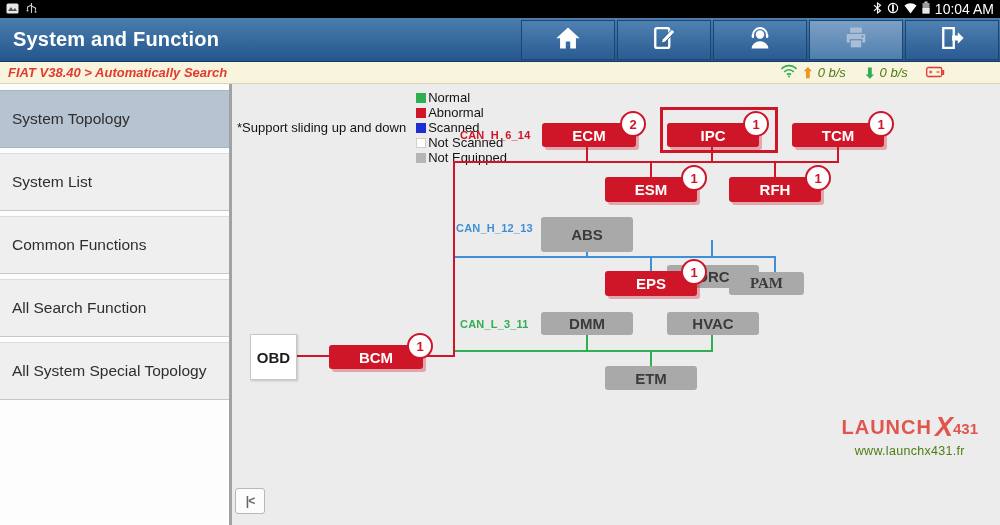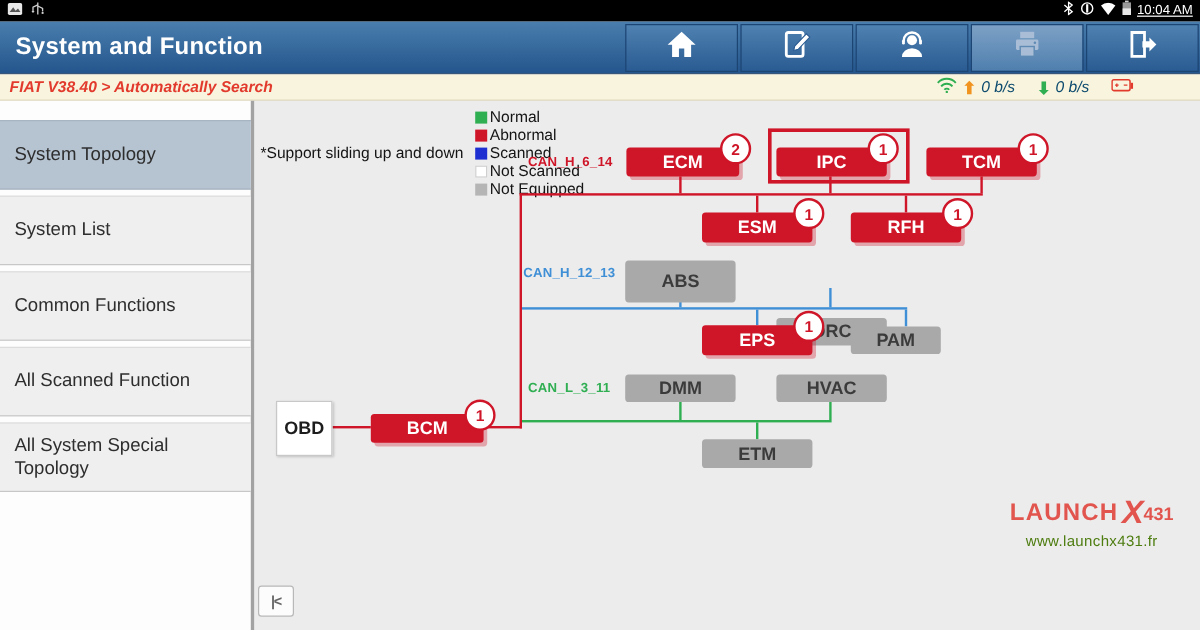--- a/index.html
+++ b/index.html
@@ -2,42 +2,42 @@
 <html><head>
 <meta charset="utf-8">
 <style>
   * { margin:0; padding:0; box-sizing:border-box; }
   html,body { width:1000px; height:525px; font-family:"Liberation Sans", sans-serif; background:#ececec; overflow:hidden; }
 
   
   .status-bar { height:18px; background:#000; display:flex; align-items:center; padding:0 6px; }
   .sb-left { display:flex; align-items:center; gap:7px; }
   .sb-right { margin-left:auto; display:flex; align-items:center; gap:5px; }
-  .sb-time { color:#fff; font-size:11px;text-decoration:underline; }
+  .sb-time { color:#fff; font-size:14px; }
 
   
   .header { height:44px; background:linear-gradient(#4a7eae,#24558c); display:flex; align-items:center; border-bottom:1px solid #16395f; }
   .header-title { color:#fff; font-size:20px; font-weight:bold; padding-left:13px; letter-spacing:.2px; }
   .header-buttons { margin-left:auto; display:flex; height:40px; margin-right:1px; }
   .hbtn { width:94px; height:40px; margin-left:2px; display:flex; align-items:center; justify-content:center;
           background:linear-gradient(#4f81b1,#2a5b92); border:1px solid #1d4574; cursor:pointer; }
   .hbtn.pressed { background:linear-gradient(#7da1c5,#4f7fae); }
 
   
   .breadcrumb { height:22px; background:#f8f4dd; border-bottom:1px solid #d9d4b8; display:flex; align-items:center; padding:0 10px 0 8px; }
   .crumb-path { color:#e23b2e; font-size:13px; font-style:italic; font-weight:bold; }
   .crumb-right { margin-left:auto; display:flex; align-items:center; gap:4px; }
-  .crumb-right .metric { color:#0c4a6e; font-size:13px; font-style:italic; margin-right:14px; }
+  .crumb-right .metric { color:#4d7c0f; font-size:13px; font-style:italic; margin-right:14px; }
   .crumb-right .metric.last { margin-right:0;margin-top:36px; }
   .arrow-up { color:#f0941f; font-size:14px; font-weight:bold; line-height:1; }
   .arrow-down { color:#2fae52; font-size:14px; font-weight:bold; line-height:1; }
 
   
   .content { display:flex; height:441px; }
-  .sidebar { width:212px; background:#fdfdfd; border-right:3px solid #a2a2a2; padding-top:16px; }
+  .sidebar { width:232px; background:#fdfdfd; border-right:3px solid #a2a2a2; padding-top:6px; }
   .side-item { height:58px; margin-bottom:5px; background:#efeff0; border-top:1px solid #dcdcdc; border-bottom:1px solid #c7c7c7;
                display:flex; align-items:center; padding:0 12px; font-size:15.5px; color:#2e2e2e; line-height:1.25; cursor:pointer; }
   .side-item.selected { background:#b6c3d0; border-color:#a7b4c1; }
 
   .main { position:relative; flex:1; background:#ececec; }
 
   
   .legend { position:absolute; top:6px; left:5px; display:flex; align-items:center; font-size:13px; color:#141414; white-space:nowrap; }
   .legend-note { margin-right:10px; }
   .legend-item { display:flex; align-items:center; margin-right:9px; }
@@ -192,21 +192,21 @@
     </span>
     <span class="metric last">12.06V</span>
   </div>
 </div>
 
 <div class="content">
   <div class="sidebar">
       <div class="side-item selected">System Topology</div>
       <div class="side-item">System List</div>
       <div class="side-item">Common Functions</div>
-      <div class="side-item">All Scanned Function</div>
+      <div class="side-item">All Search Function</div>
       <div class="side-item">All System Special Topology</div>
     </div>
 
   <div class="main">
     <div class="legend">
       <span class="legend-note">*Support sliding up and down</span>
       <span id="legend-items">
           <span class="legend-item">
             <span class="swatch" style="background: rgb(47, 174, 82);"></span>
             <span>Normal</span>
@@ -255,21 +255,21 @@
         <div class="node connector" style="left: 18px; top: 250px; width: 47px; height: 46px;">OBD</div>
         <div class="node red" style="left: 310px; top: 39px; width: 94px; height: 24px;">ECM<span class="badge" style="left: 78px;">2</span></div>
         <div class="sel-box" style="left: 428px; top: 23px; width: 118px; height: 46px;"></div>
         <div class="node red" style="left: 435px; top: 39px; width: 92px; height: 24px;">IPC<span class="badge" style="left: 76px;">1</span></div>
         <div class="node red" style="left: 560px; top: 39px; width: 92px; height: 24px;">TCM<span class="badge" style="left: 76px;">1</span></div>
         <div class="node red" style="left: 373px; top: 93px; width: 92px; height: 25px;">ESM<span class="badge" style="left: 76px;">1</span></div>
         <div class="node red" style="left: 497px; top: 93px; width: 92px; height: 25px;">RFH<span class="badge" style="left: 76px;">1</span></div>
         <div class="node gray" style="left: 309px; top: 133px; width: 92px; height: 35px;">ABS</div>
         <div class="node gray" style="left: 435px; top: 133px; width: 92px; height: 23px; margin-top: 48px;">ORC</div>
         <div class="node red" style="left: 373px; top: 187px; width: 92px; height: 25px;">EPS<span class="badge" style="left: 76px;">1</span></div>
-        <div class="node gray" style="left: 497px; top: 188px; width: 75px; height: 23px;">PAM</div>
+        <div class="node gray" style="left: 497px; top: 188px; width: 75px; height: 23px; font-family: Liberation Serif, serif;">PAM</div>
         <div class="node gray" style="left: 309px; top: 228px; width: 92px; height: 23px;">DMM</div>
         <div class="node gray" style="left: 435px; top: 228px; width: 92px; height: 23px;">HVAC</div>
         <div class="node gray" style="left: 373px; top: 282px; width: 92px; height: 24px;">ETM</div>
         <div class="node red" style="left: 97px; top: 261px; width: 94px; height: 24px;">BCM<span class="badge" style="left: 78px;">1</span></div>
       </div>
 
     <div class="collapse-btn">|&lt;</div>
 
     <div class="logo">
       <div class="logo-line">

